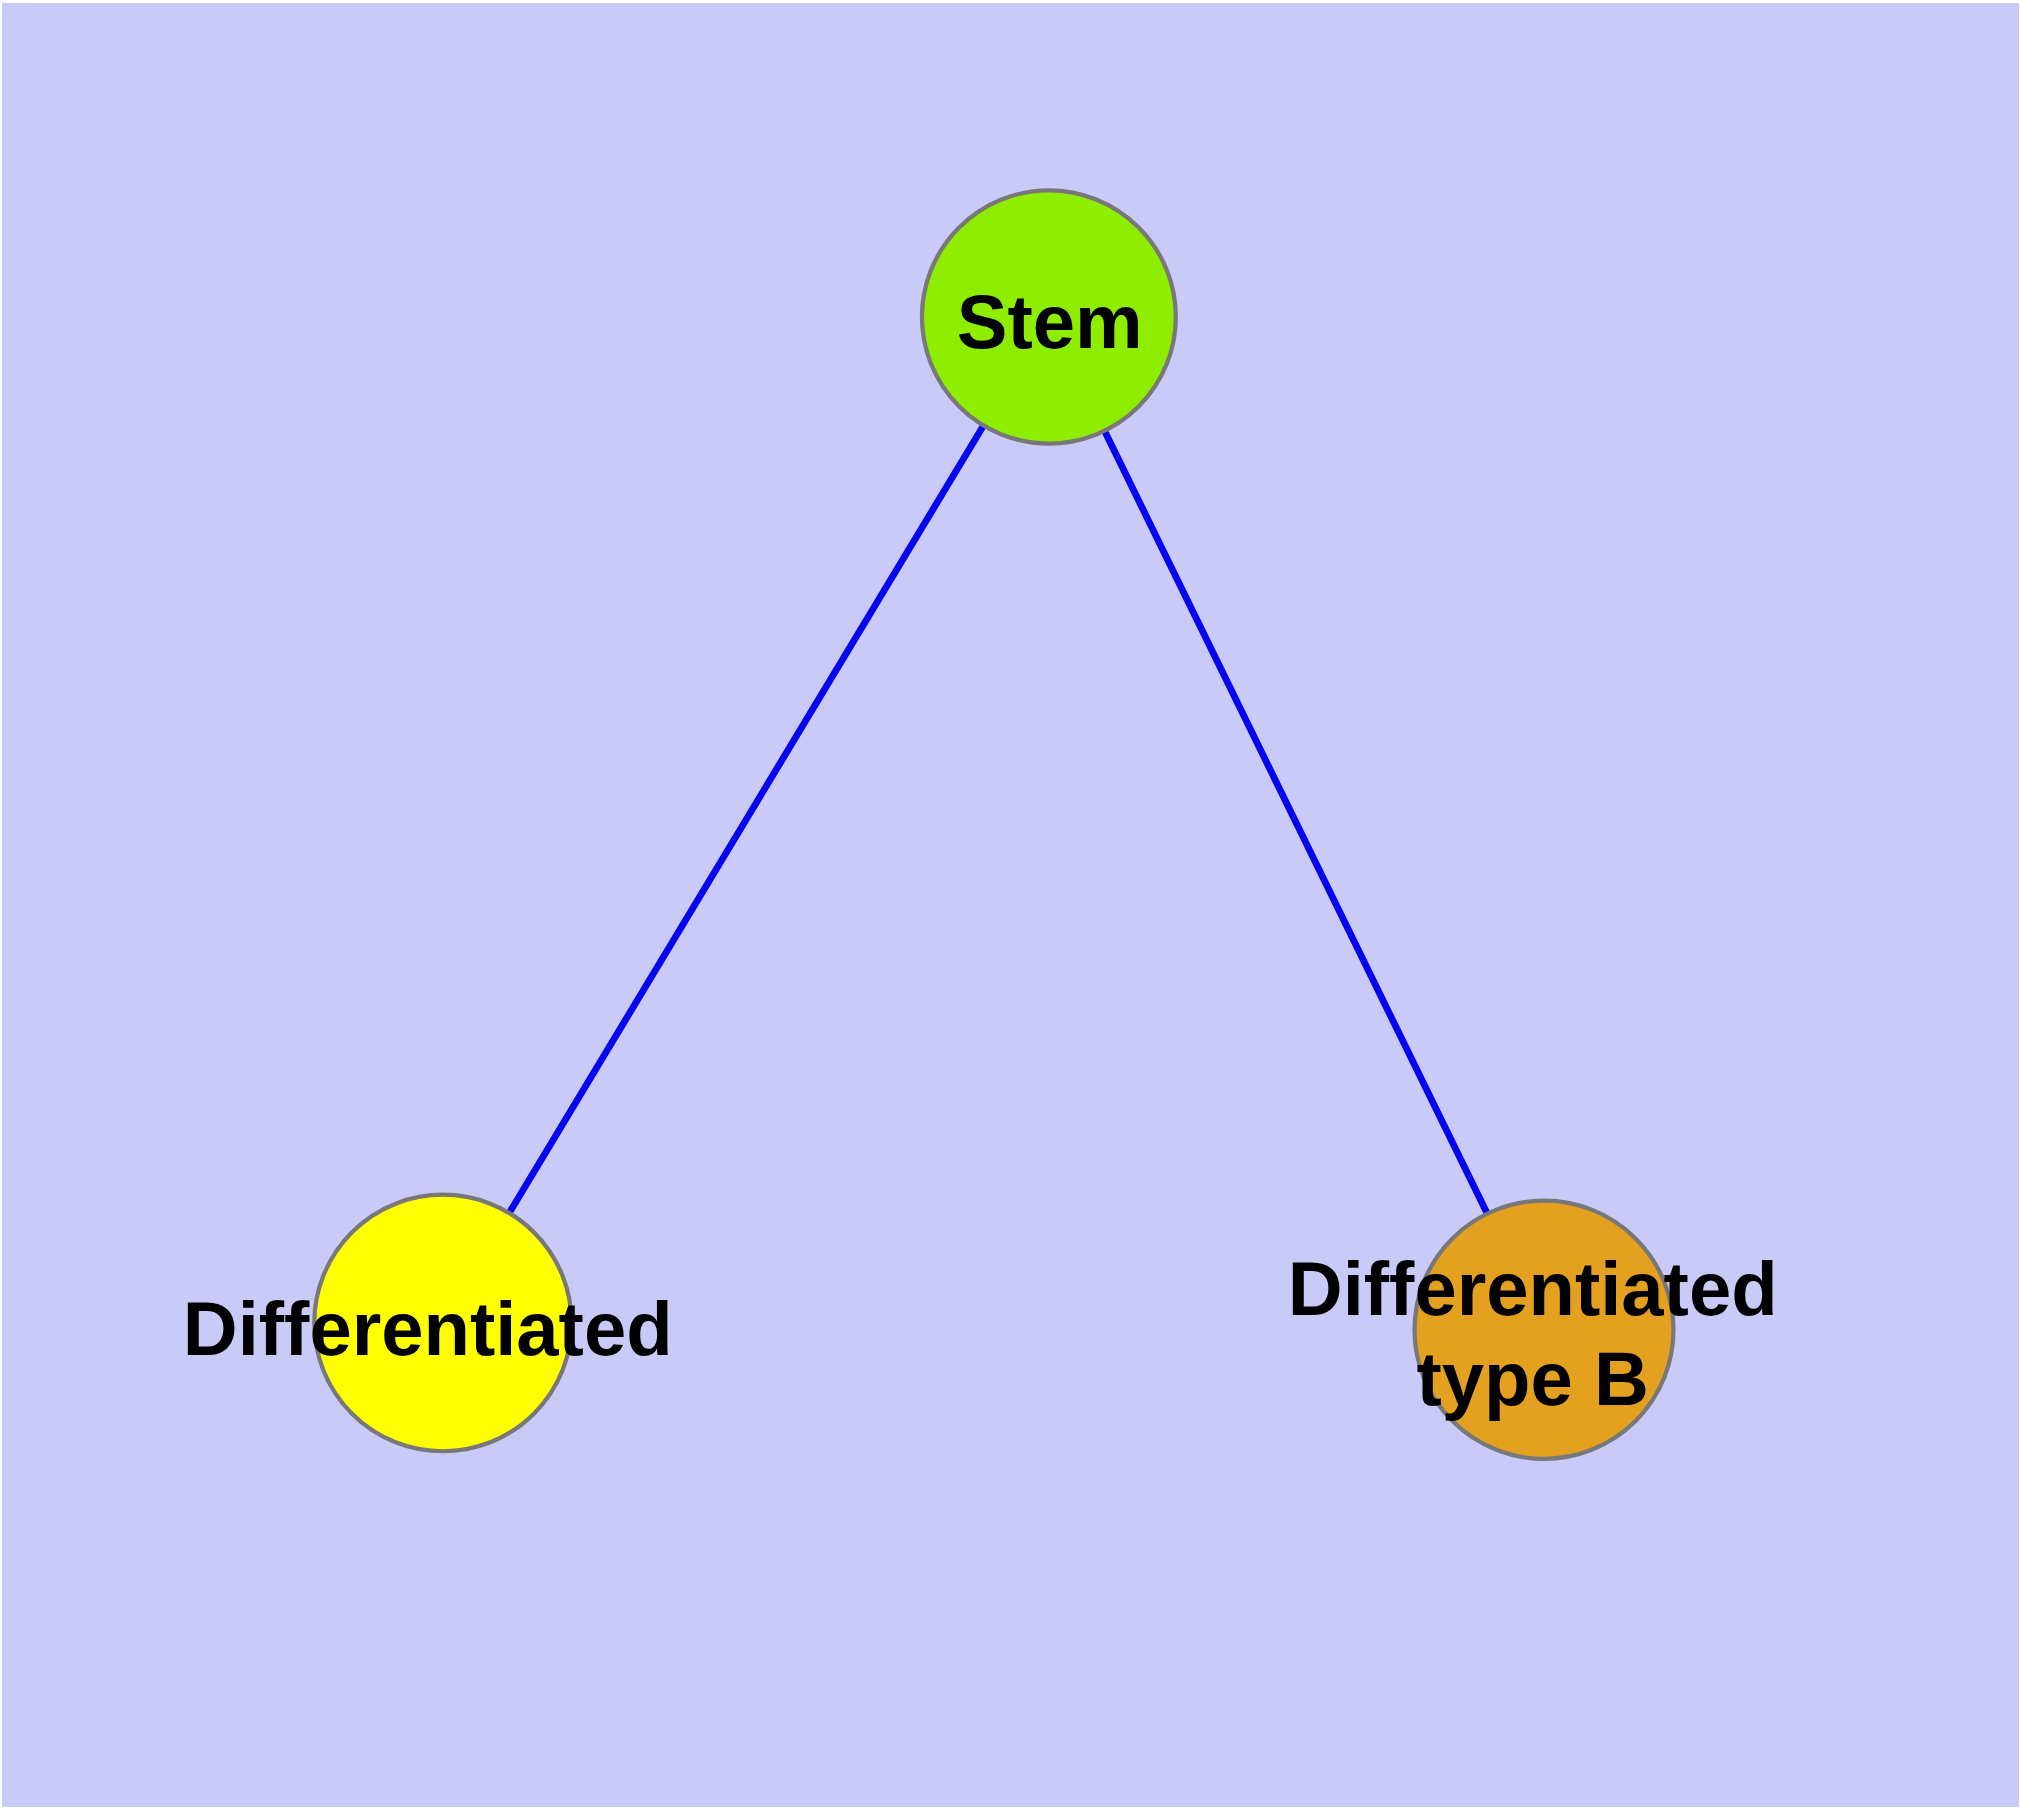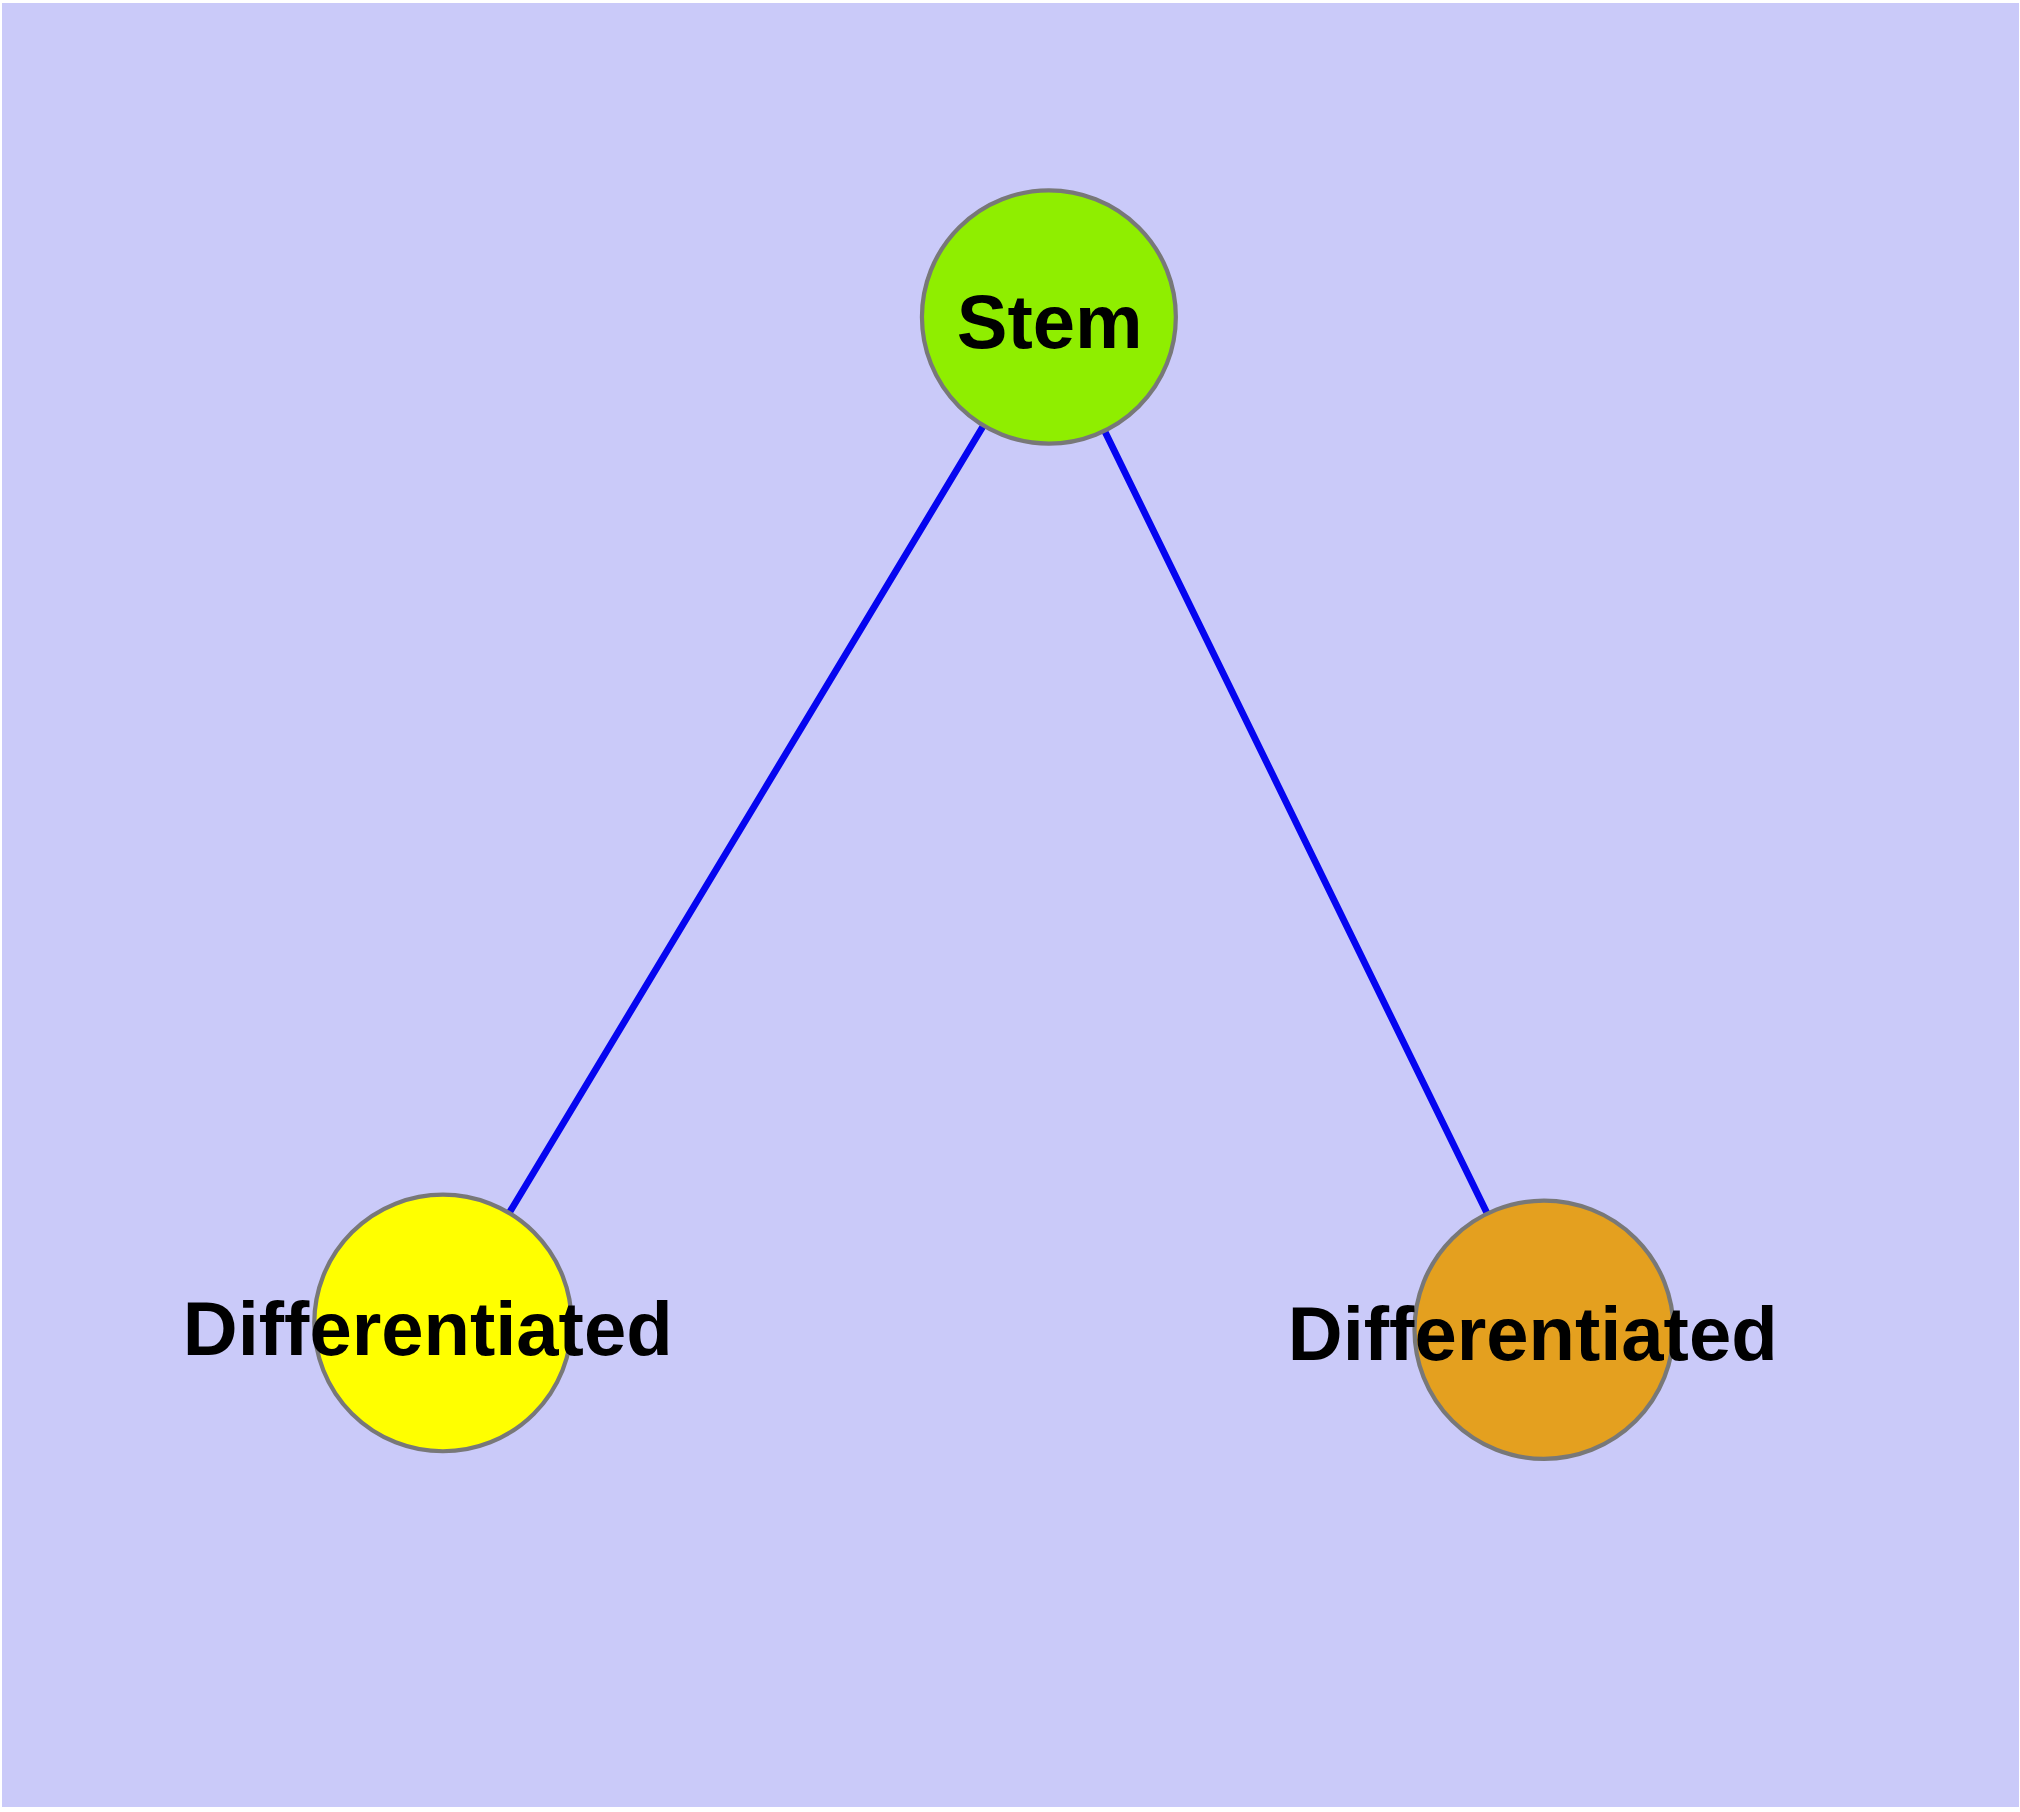--- a/index.html
+++ b/index.html
@@ -72,17 +72,18 @@
     <div class="node-label" style="left: 1048px; top: 319px;">
       <span>Stem</span>
     </div>
 
     <div class="node-label" style="left: 426px; top: 1326px;">
       <span>Differentiated</span>
     </div>
 
     <div class="node-label" style="left: 1531px; top: 1331px;">
       <span>Differentiated</span>
+      <span>type B</span>
     </div>
 
   </div>
 </div>
 
 
 </body></html>

